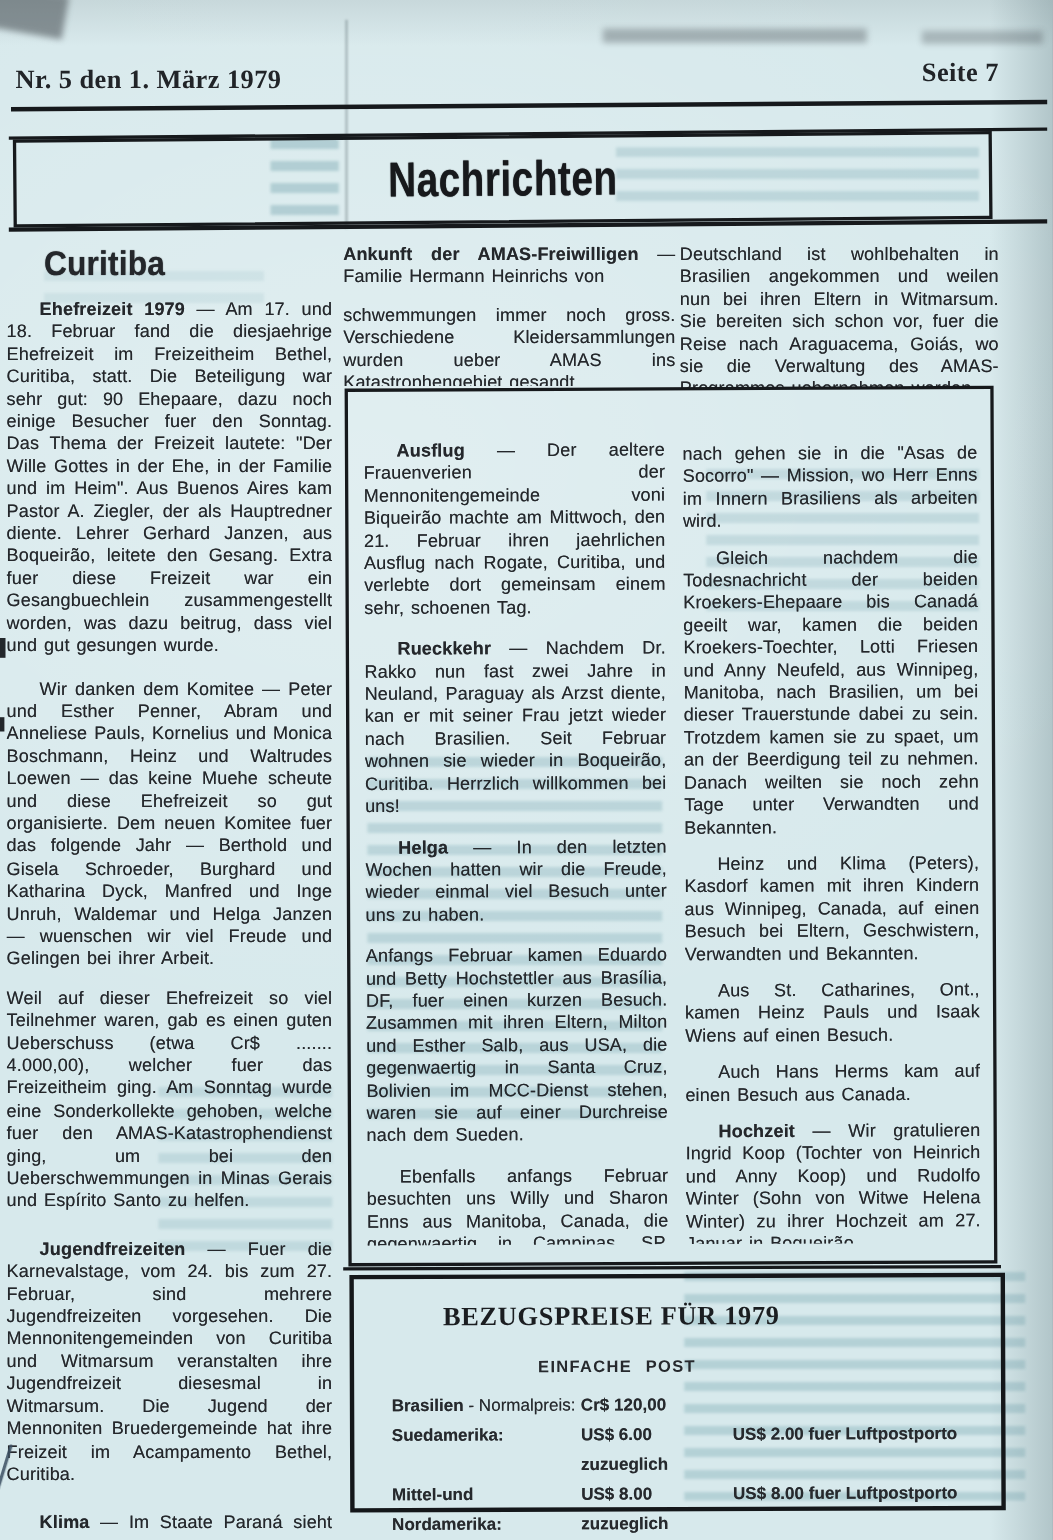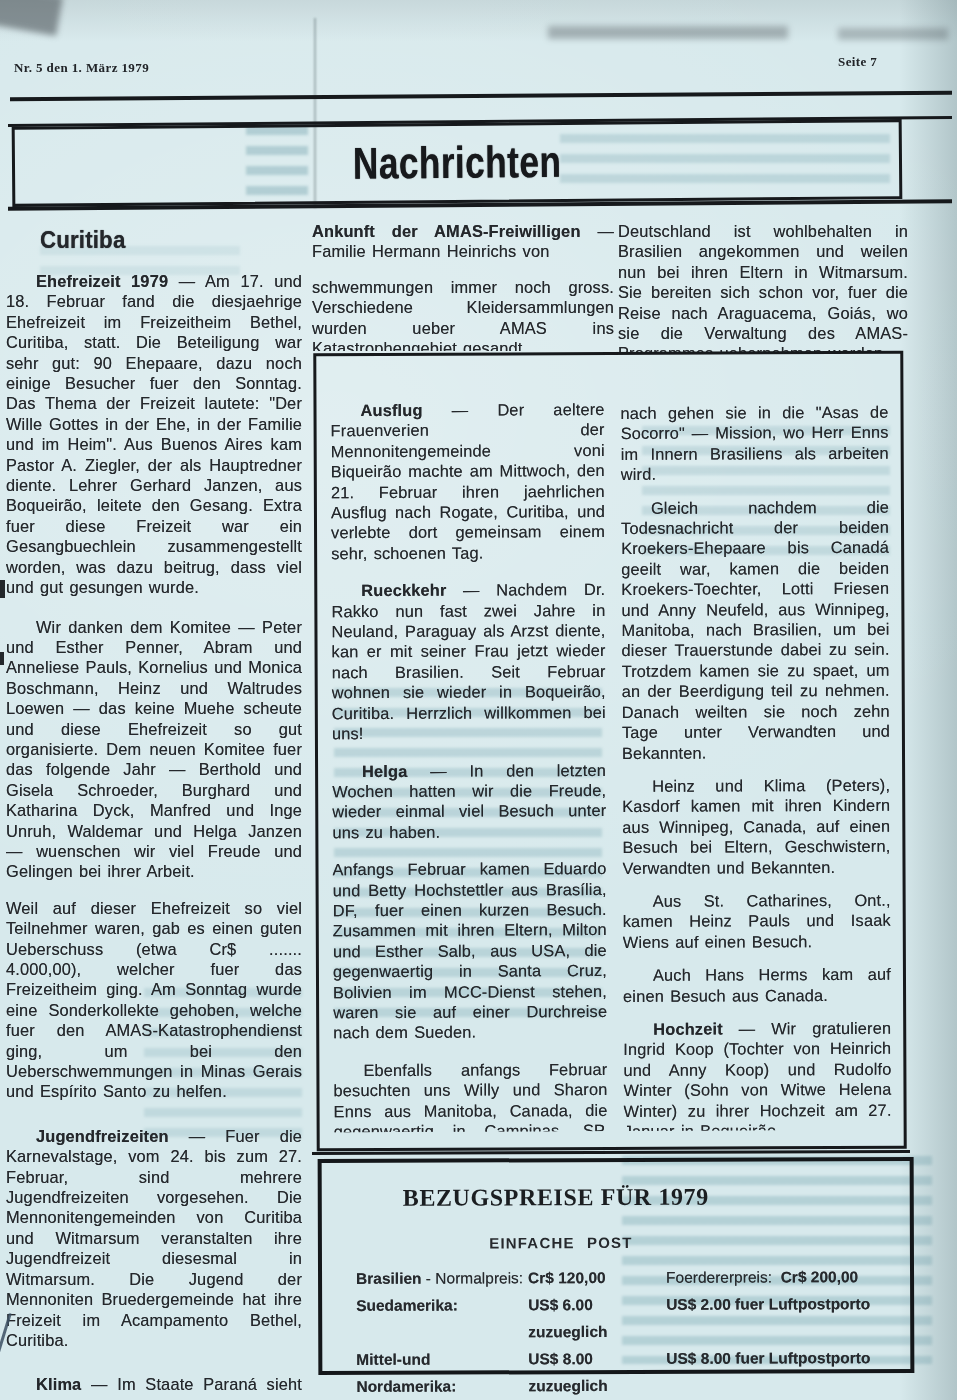--- a/index.html
+++ b/index.html
@@ -17,21 +17,21 @@
   .ghost{position:absolute;z-index:0;pointer-events:none;
     background:repeating-linear-gradient(to bottom, rgba(95,150,160,.34) 0 9px, rgba(95,150,160,0) 9px 20px);
     filter:blur(1.6px);}
   .ghost-dark{position:absolute;z-index:0;background:#434a4f;filter:blur(3px);opacity:.55;pointer-events:none;}
   .edge-mark{position:absolute;z-index:3;background:#23272b;pointer-events:none;}
   .pen-mark{position:absolute;z-index:3;left:1px;top:1312px;width:3px;height:54px;
     background:#3c5063;border-radius:2px;transform:rotate(17deg);opacity:.85;filter:blur(.3px);}
   .vghost{position:absolute;z-index:0;background:rgba(60,75,80,.35);filter:blur(.8px);}
   
   .hdr{position:absolute;z-index:2;font-family:"Liberation Serif", serif;font-weight:700;
-    font-size:13px;letter-spacing:.4px;color:#212428;}
+    font-size:24px;letter-spacing:.4px;color:#212428;}
   #hdr-issue{left:14px;top:60px;}
   #hdr-masthead{left:334px;top:57px;width:290px;text-align:center;letter-spacing:1px;}
   #hdr-page{left:838px;top:54px;}
   .rule{position:absolute;z-index:2;background:#16191c;}
   #r1{left:10px;top:94px;width:942px;height:4px;transform:rotate(-.4deg);}
   #r2{left:8px;top:120px;width:944px;height:3px;transform:rotate(-.5deg);}
   #r3{left:8px;top:203px;width:944px;height:4px;transform:rotate(-.45deg);}
   #r4{left:312px;top:1151px;width:598px;height:3px;transform:rotate(-.2deg);}
   
   #title-box{position:absolute;z-index:1;left:12px;top:123px;width:884px;height:74px;
@@ -42,21 +42,21 @@
     text-shadow:0 0 1px rgba(23,25,28,.85);}
   
   .col{position:absolute;z-index:1;text-align:justify;font-size:16.4px;line-height:20.4px;
     letter-spacing:.15px;word-spacing:1.5px;overflow:hidden;
     text-shadow:0 0 .6px rgba(36,39,43,.65);}
   .col p{margin:0 0 19px 0;}
   .col p.m0{margin-bottom:16px;}
   .col p.ind{text-indent:30px;}
   .col b{font-weight:700;}
   #col-left{left:6px;top:224px;width:296px;height:1168px;}
-  #col-left h2{margin:0 0 15px 34px;font-size:24px;line-height:32px;font-weight:700;}
+  #col-left h2{margin:0 0 15px 34px;font-size:31px;line-height:32px;font-weight:700;}
   #col-left h2 span{display:inline-block;transform:scaleX(.93);transform-origin:left center;
     text-shadow:0 0 1px rgba(23,25,28,.8);}
   #col-left p.gap{margin-top:24px;}
   #col-mid-top{left:312px;top:221px;width:302px;height:130px;}
   #col-mid-top p{margin:0 0 15px 0;}
   #col-right-top{left:618px;top:221px;width:290px;height:132px;}
   
   #news-box{position:absolute;z-index:1;left:315px;top:352px;width:584px;height:792px;
     border:3px solid #16191c;transform:rotate(-.25deg);}
   #box-mid{position:absolute;left:14px;top:44px;width:274px;height:732px;}
@@ -148,21 +148,20 @@
 
   <div class="rule" id="r4"></div>
 
   <div id="price-box">
     <div id="price-title">BEZUGSPREISE FÜR 1979</div>
     <div id="price-sub">EINFACHE POST</div>
     <div id="price-rows">
       <div class="prow">
         <span class="c1"><b>Brasilien</b><span> - Normalpreis:</span></span>
         <span class="c2">Cr$ 120,00</span>
-        <span class="c3"><span class="lbl">Foerdererpreis:</span>&nbsp;&nbsp;<b>Cr$ 200,00</b></span>
       </div>
       <div class="prow">
         <span class="c1"><b>Suedamerika:</b></span>
         <span class="c2">US$ 6.00 zuzueglich</span>
         <span class="c3">US$ 2.00 fuer Luftpostporto</span>
       </div>
       <div class="prow">
         <span class="c1"><b>Mittel-und Nordamerika:</b></span>
         <span class="c2">US$ 8.00 zuzueglich</span>
         <span class="c3">US$ 8.00 fuer Luftpostporto</span>

